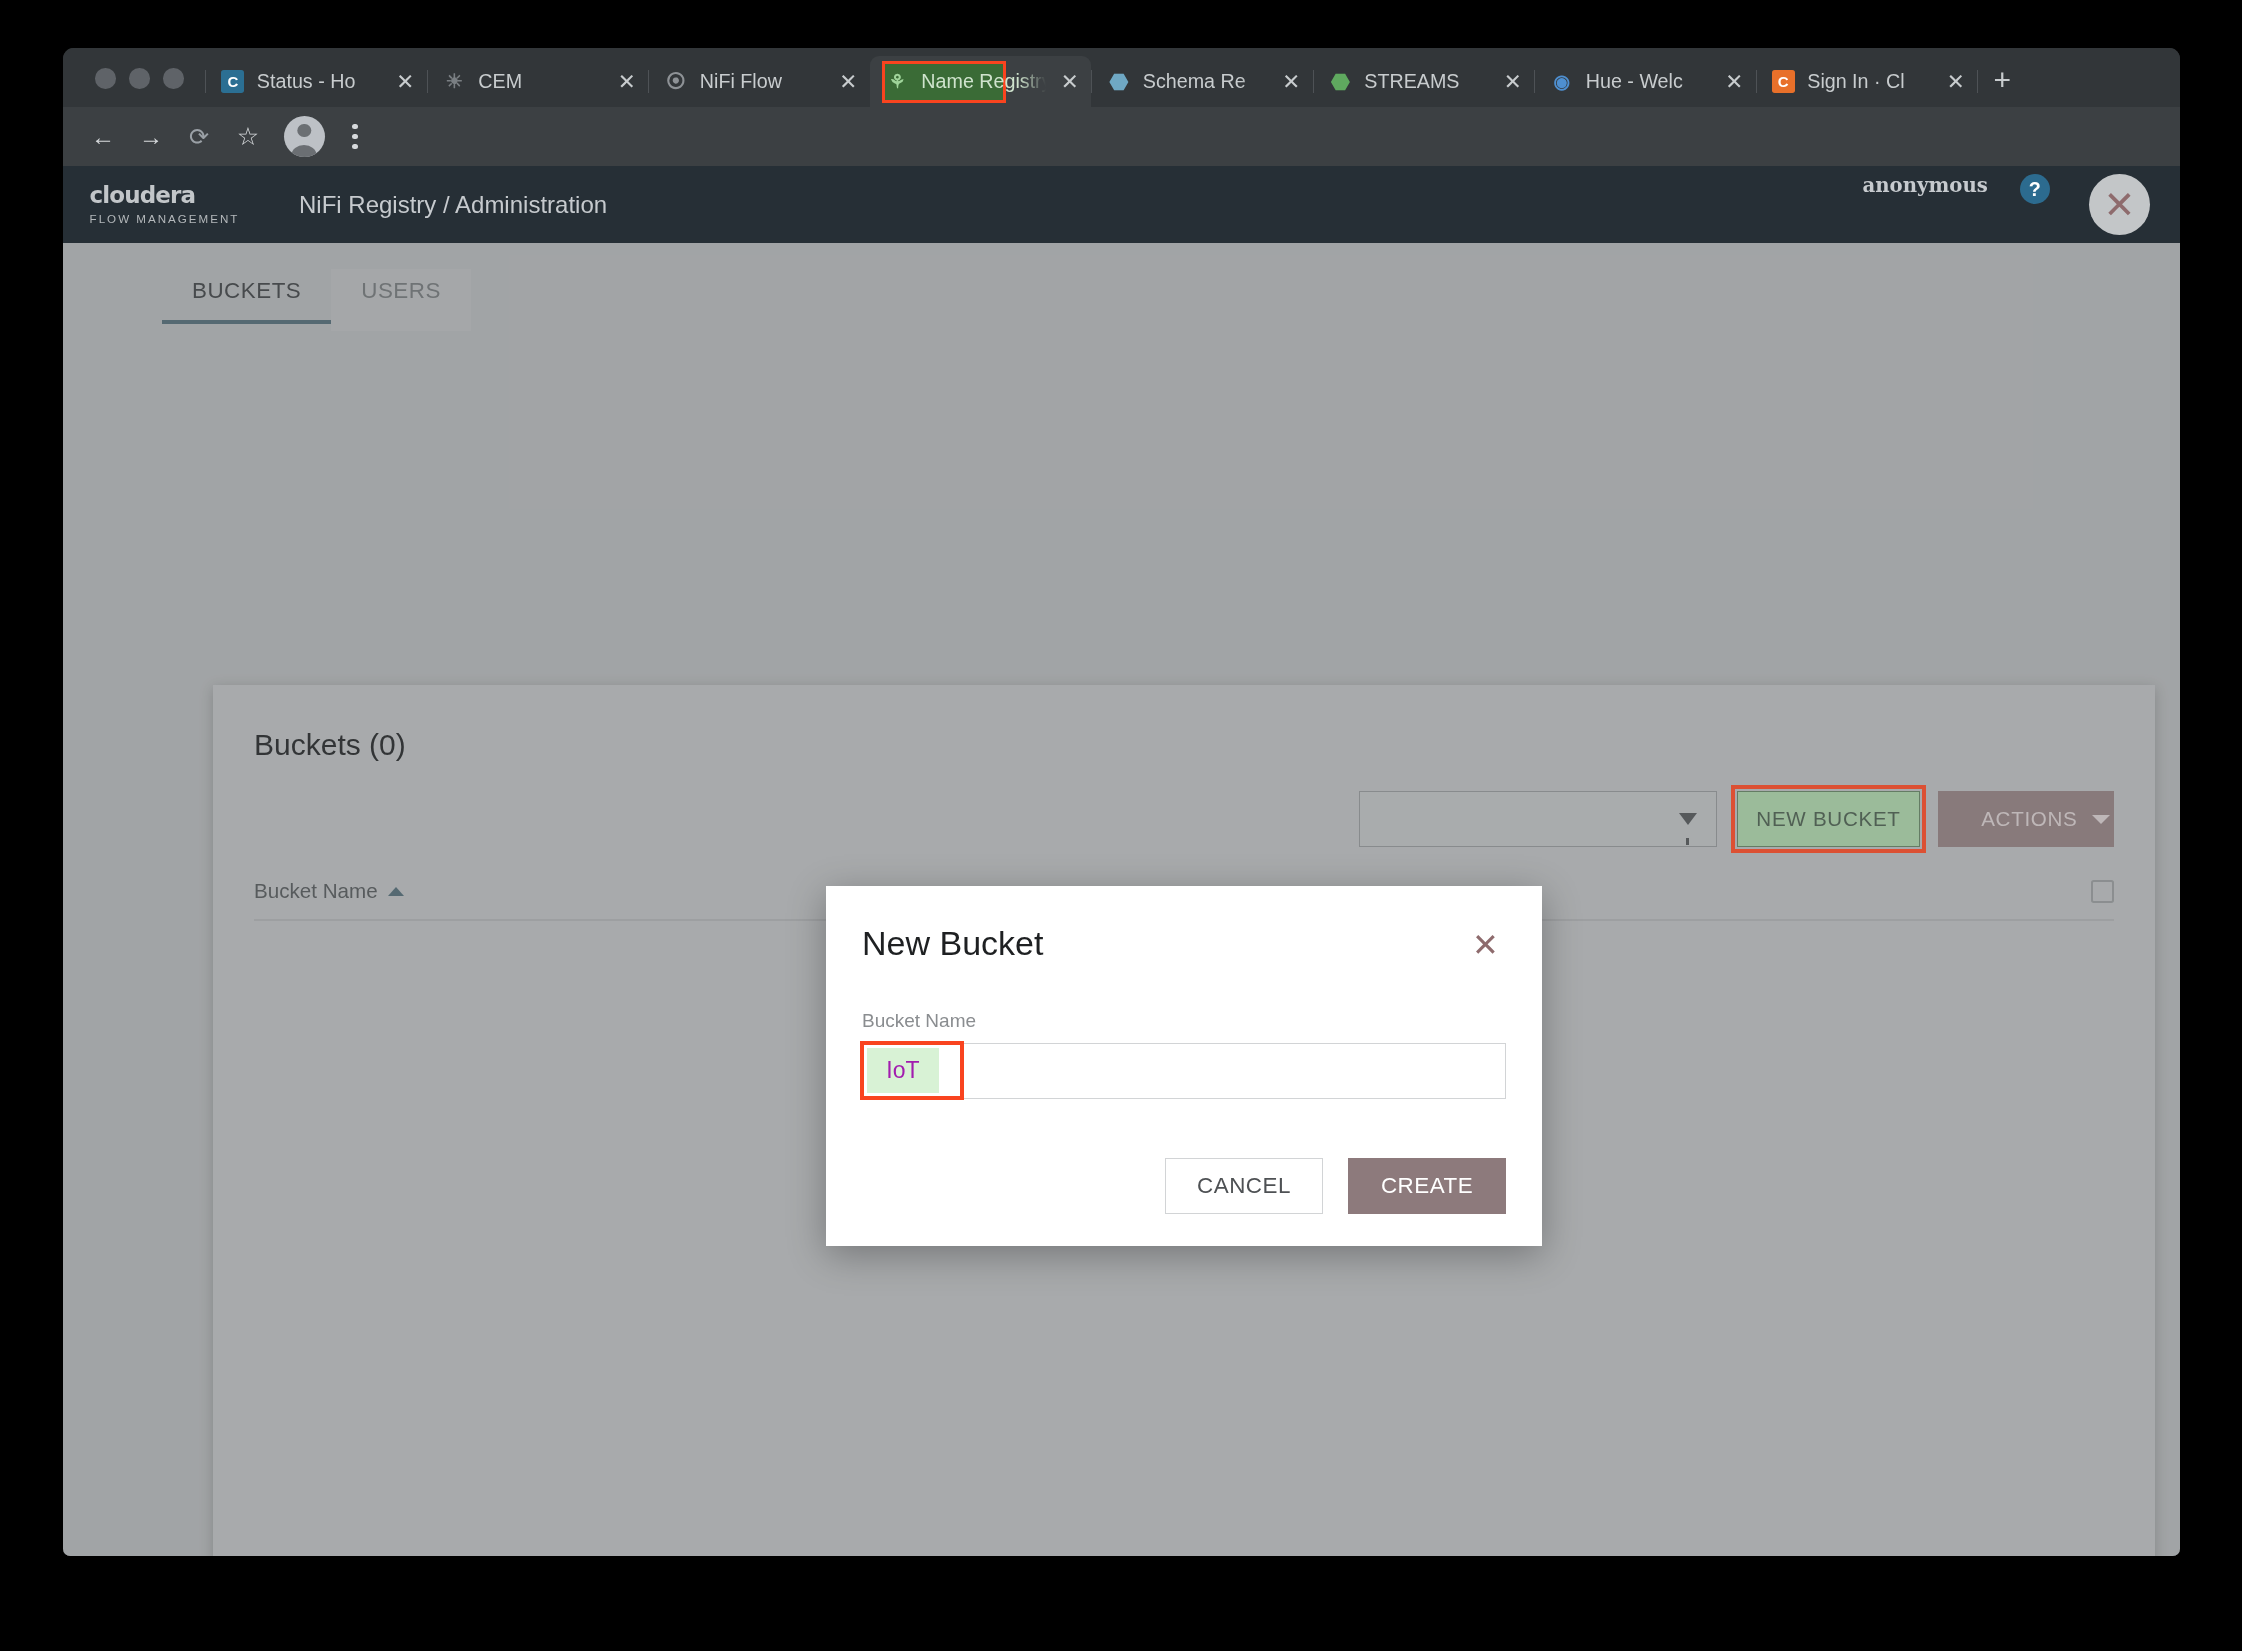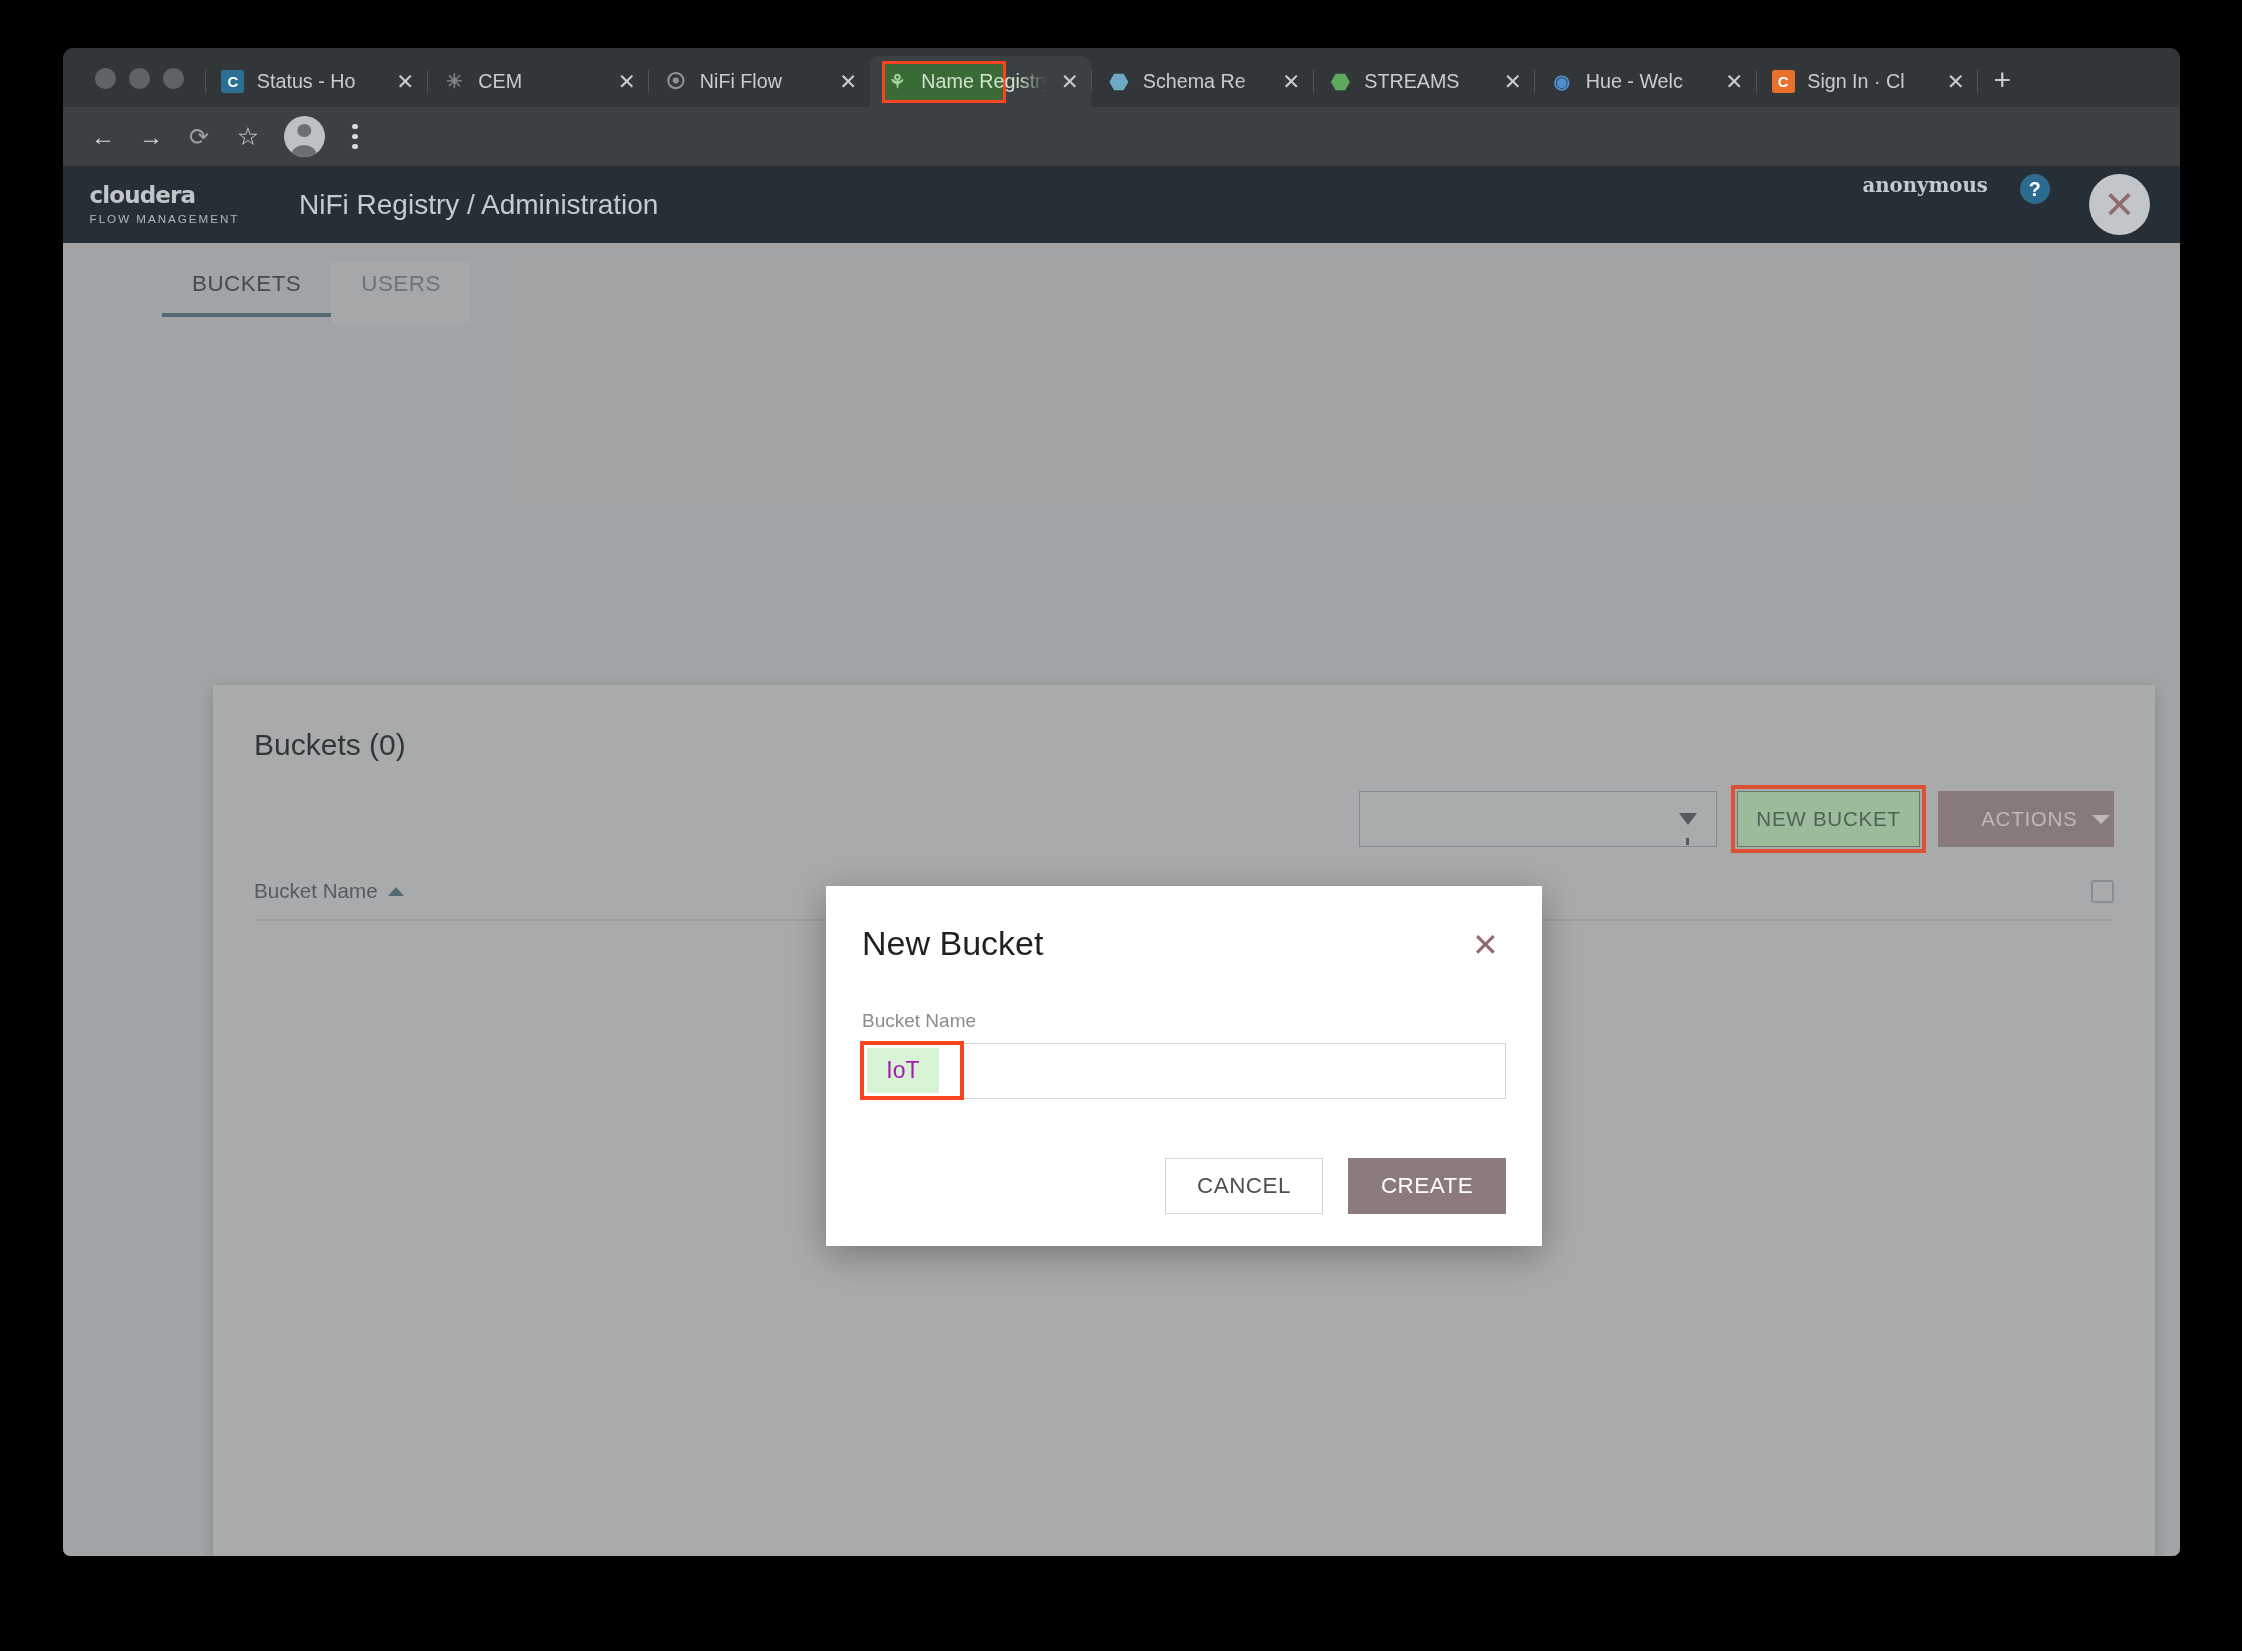--- a/index.html
+++ b/index.html
@@ -187,21 +187,21 @@
   .logo-main {
     font-size: 23px; font-weight: bold; color: #c2c6c9;
     letter-spacing: -0.9px; line-height: 1;
     font-family: "DejaVu Sans", sans-serif;
   }
   .logo-sub {
     font-size: 11.6px; color: #b4b8bb; letter-spacing: 2px;
     margin-top: 4.5px; font-family: "Liberation Sans", sans-serif;
   }
   .app-title {
-    font-size: 28px; color: #c6cace; font-weight: 400;
+    font-size: 24px; color: #c6cace; font-weight: 400;
     margin-left: 34px;
   }
   .header-right {
     margin-left: auto;
     display: flex; align-items: flex-start; gap: 32px;
   }
   .user-name {
     font-size: 19.7px; color: #c6cace; font-weight: 600;
     font-family: "DejaVu Serif", serif;
   }
@@ -218,21 +218,21 @@
     font-size: 38px; color: #8e6b6d; font-weight: 300;
     margin-left: 7.2px;
   }
 
   
   .page-body { position: relative; height: calc(100% - 77px); }
 
   
   .sub-tabs {
     display: flex; align-items: flex-start;
-    padding: 19px 0 0 99px;
+    padding: 26px 0 0 99px;
     gap: 0;
   }
   .sub-tab {
     padding: 9px 30px 16px 30px;
     font-size: 22.4px; color: #3a3d40; letter-spacing: 0.5px;
   }
   .sub-tab.inactive { color: #6e7174; background: rgba(255,255,255,0.06); padding-bottom: 27px; }
   .sub-tab.active { border-bottom: 4.5px solid #4c6570; }
 
   

